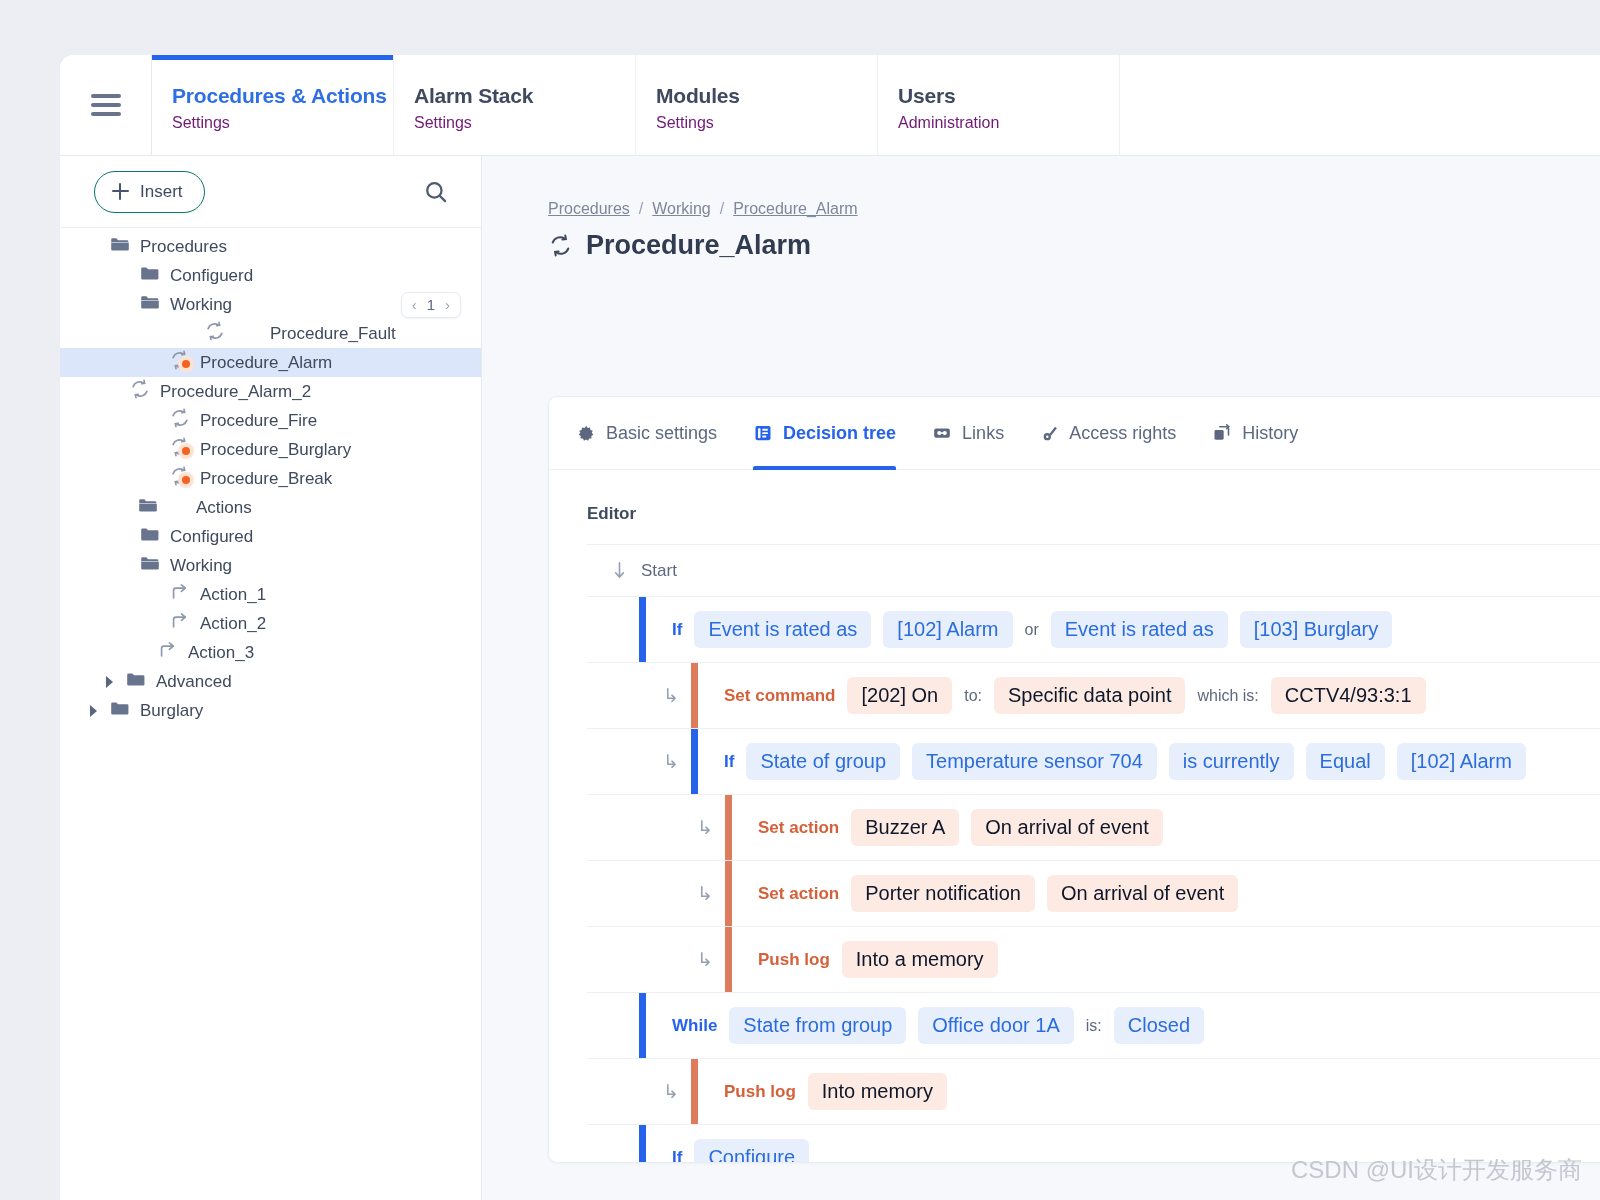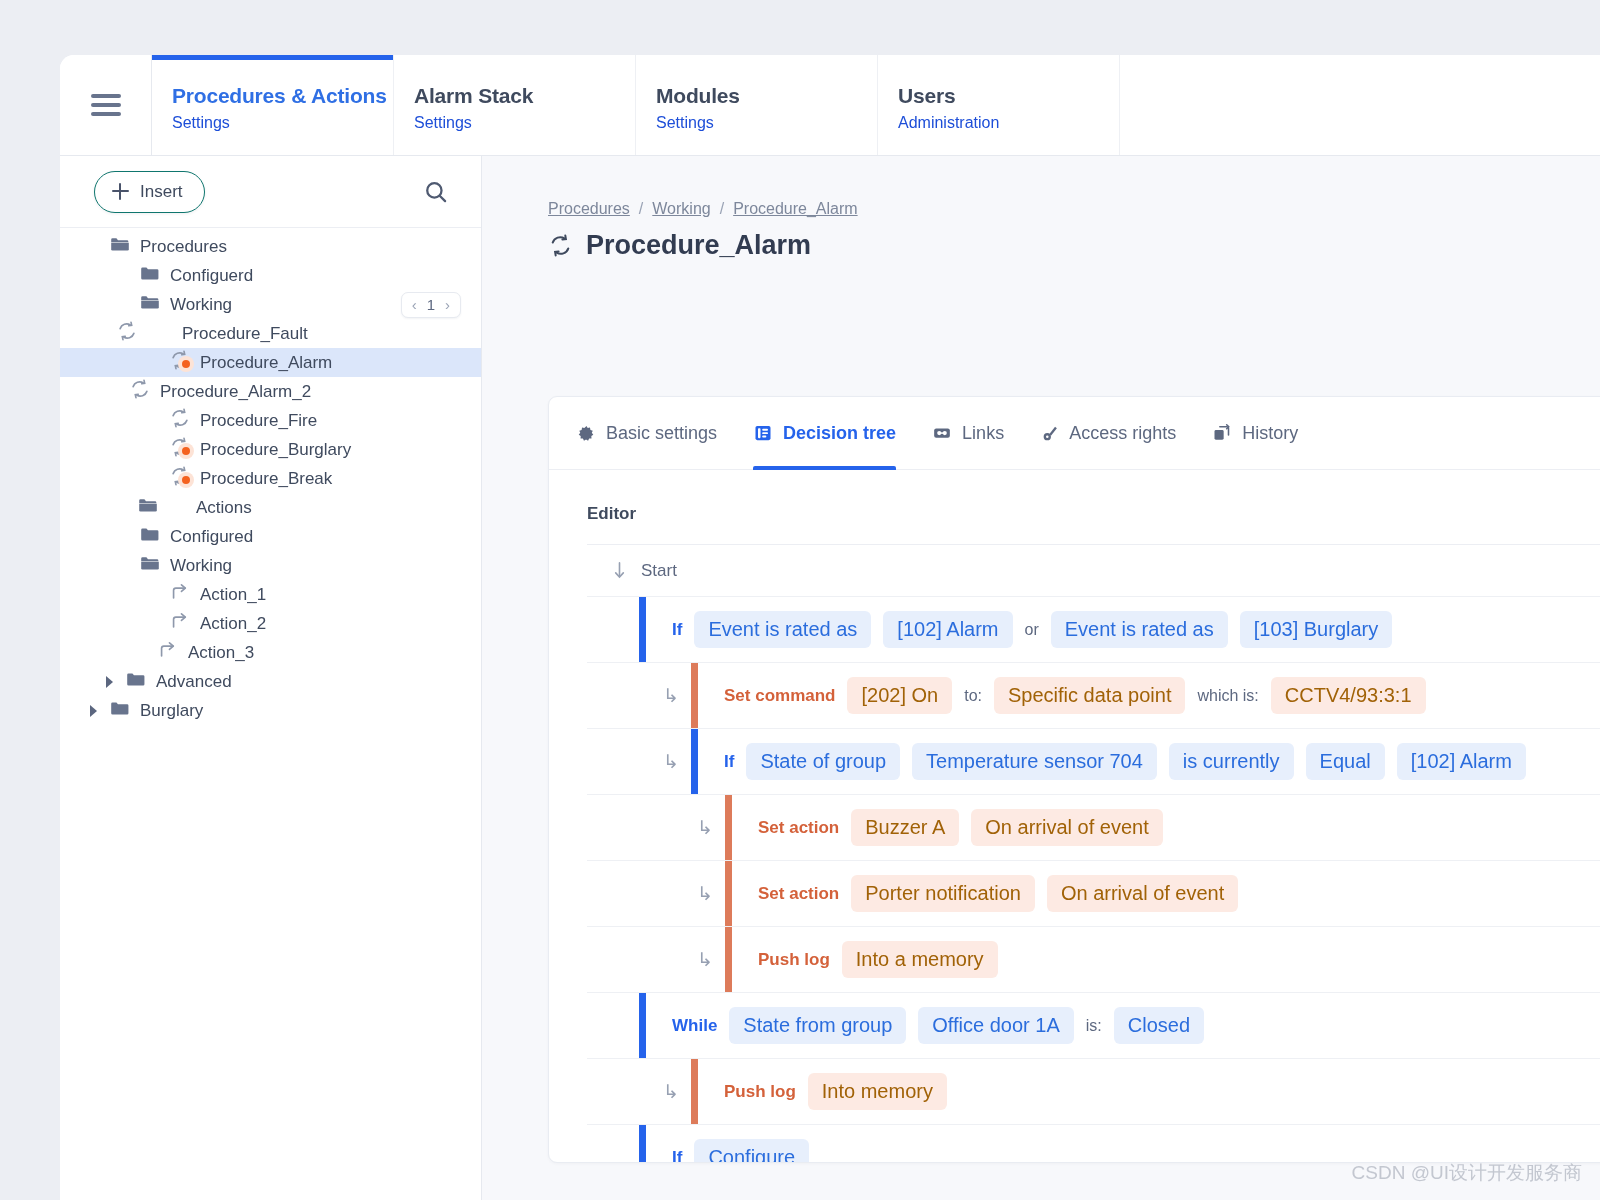--- a/index.html
+++ b/index.html
@@ -54,21 +54,21 @@
   }
   .top-tab .t-title {
     font-size: 21px;
     font-weight: bold;
     color: #3f4a5e;
     letter-spacing: -0.2px;
     line-height: 1.25;
   }
   .top-tab .t-sub {
     font-size: 16px;
-    color: #1d4ed8;
+    color: #701a75;
     margin-top: 5px;
   }
   .top-tab.active .t-title { color: #2f6fe4; }
   .top-tab.active::before {
     content: "";
     position: absolute;
     left: 0; right: 0; top: 0;
     height: 5px;
     background: #2563eb;
   }
@@ -308,39 +308,39 @@
 
   .chip {
     display: inline-block;
     padding: 7px 14px;
     border-radius: 6px;
     font-size: 20px;
     white-space: nowrap;
     cursor: pointer;
   }
   .chip.blue { background: #e7effc; color: #2b6ddd; }
-  .chip.orange { background: #fdeae3; color: #a16207; }
+  .chip.orange { background: #fdeae3; color: #0f172a; }
 
   .endcap {
     display: flex;
     align-items: center;
     gap: 13px;
     height: 52px;
     padding-left: 24px;
     font-size: 17px;
     color: #5d6880;
     background: #ffffff;
   }
   .endcap.start { border-bottom: 1px solid #eef0f4; }
 
   .watermark {
     position: absolute;
     right: 18px;
     bottom: 14px;
-    font-size: 19px;
+    font-size: 24px;
     color: #c3c7d0;
     z-index: 9;
     white-space: nowrap;
   }
 </style>
 </head>
 <body>
 
 <div class="window">
 
@@ -412,21 +412,21 @@
                 <path d="M2.4 7.2a1.4 1.4 0 0 1 1.4-1.4h4.3l1.7 2h9.9a1.4 1.4 0 0 1 1.4 1.4v1H2.4z"></path>
                 <path d="M2.4 10.6h19.2v7a1.4 1.4 0 0 1-1.4 1.4H3.8a1.4 1.4 0 0 1-1.4-1.4z"></path>
               </svg></span>
             <span class="node-label">Working</span>
             <span class="pager">
               <span class="arw">‹</span>
               <span>1</span>
               <span class="arw">›</span>
             </span>
           </div>
-          <div class="node" style=" gap: 44px;">
+          <div class="node" style="padding-left: 88px; gap: 44px;">
             <span class="caret none"></span>
             <span class="leaf-icon"><span style="display:inline-flex;width:22px;">
                 <svg width="22" height="22" viewBox="0 0 24 24" fill="none" stroke="#8e98ab" stroke-width="1.8" stroke-linecap="round">
                   <path d="M4.5 9.4A7.5 7.5 0 0 1 15.6 5.4"></path>
                   <path d="M19.5 14.6A7.5 7.5 0 0 1 8.4 18.6"></path>
                   <path d="M16.4 2.6l.7 3.2-3.2.5"></path>
                   <path d="M7.6 21.4l-.7-3.2 3.2-.5"></path>
                 </svg>
               </span></span>
             <span class="node-label">Procedure_Fault</span>

